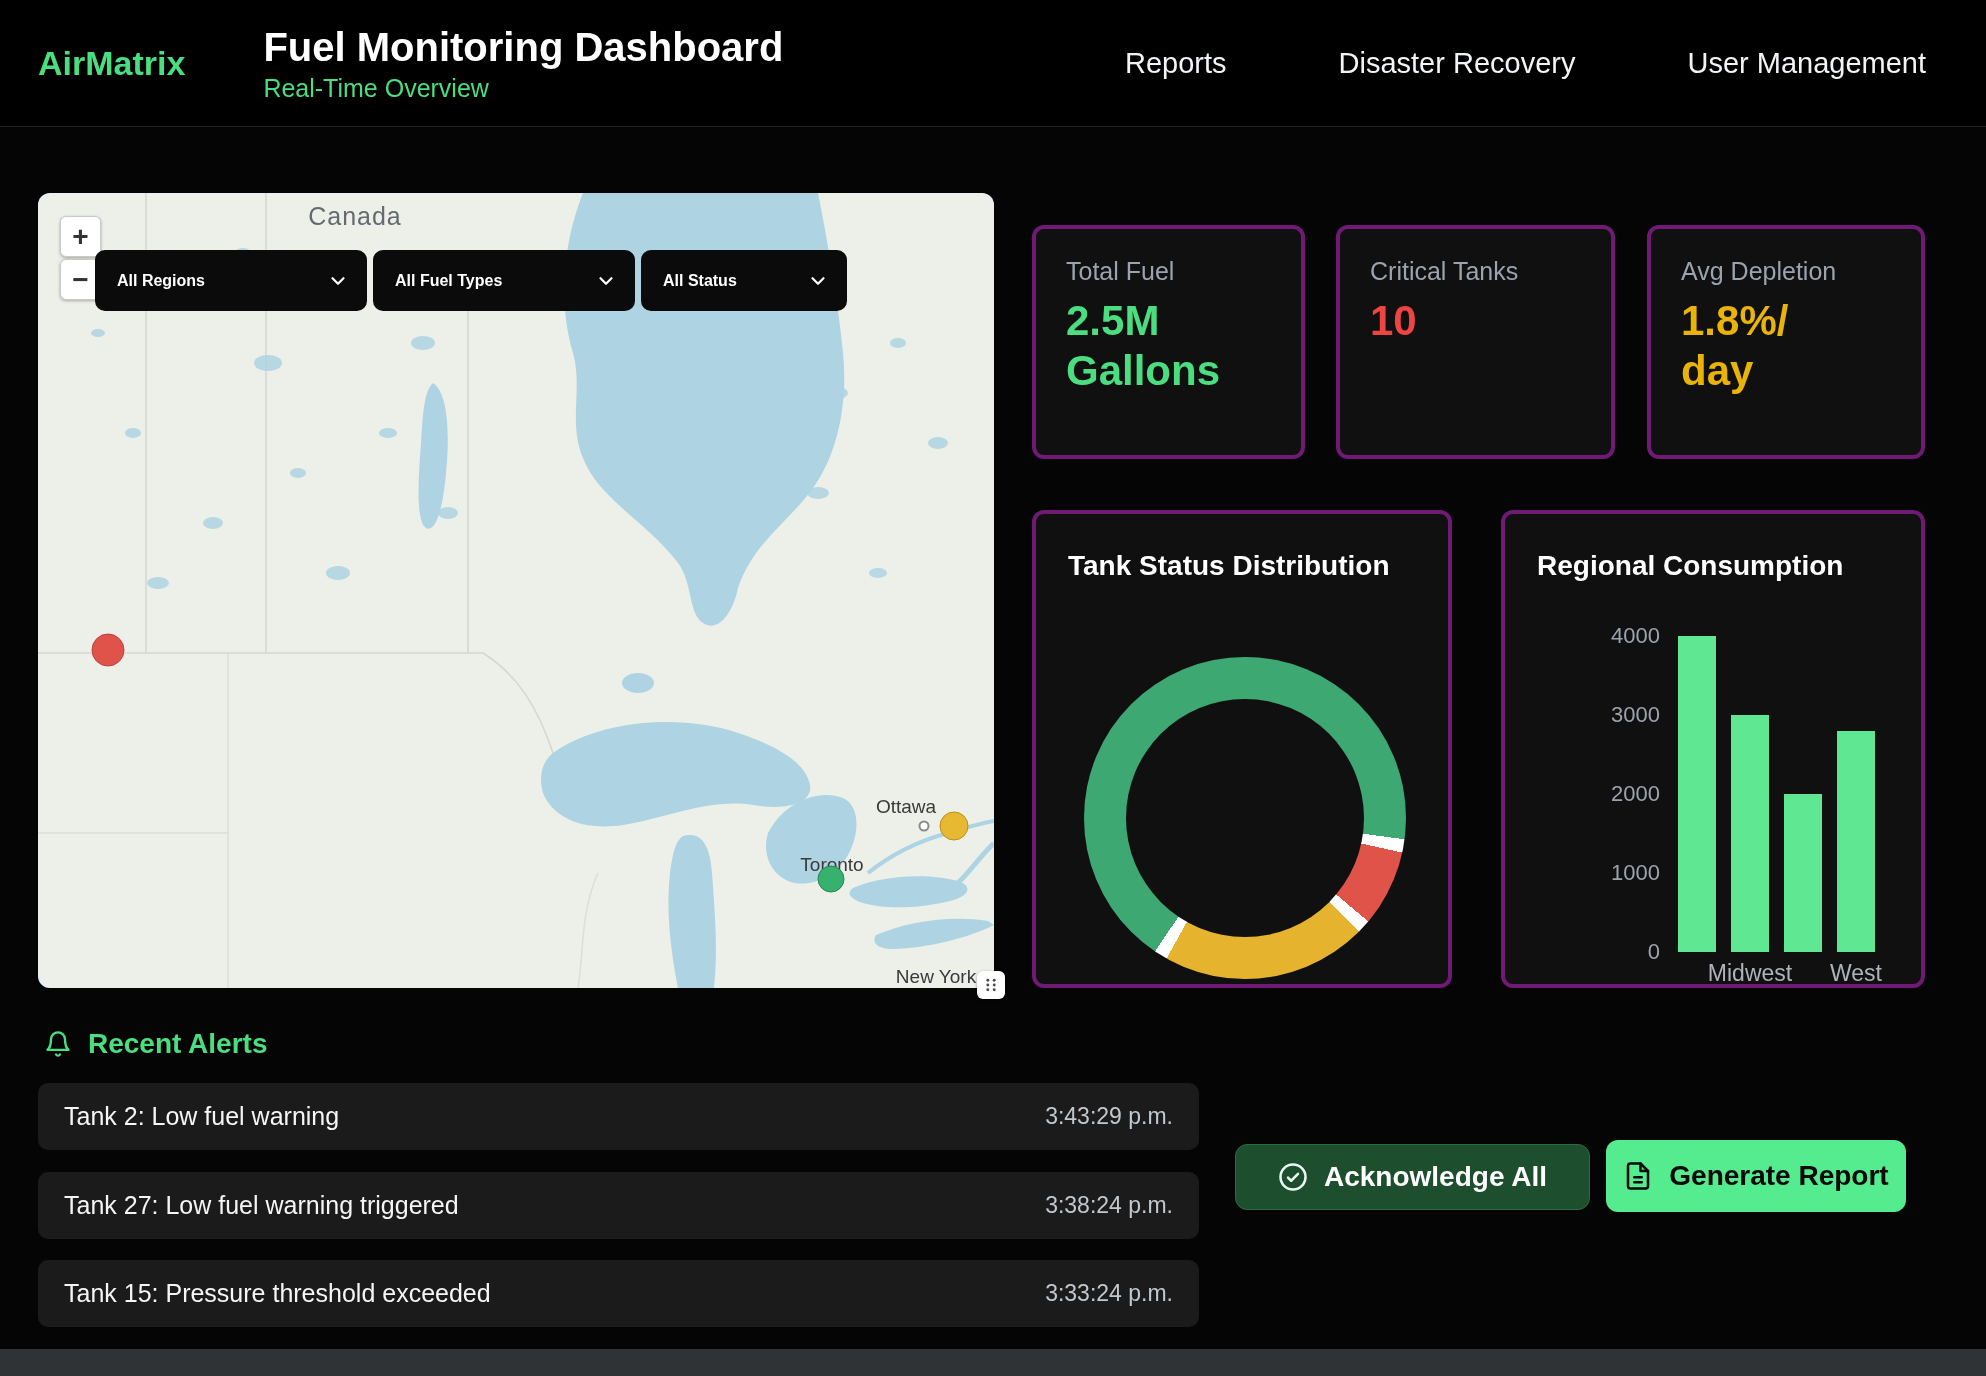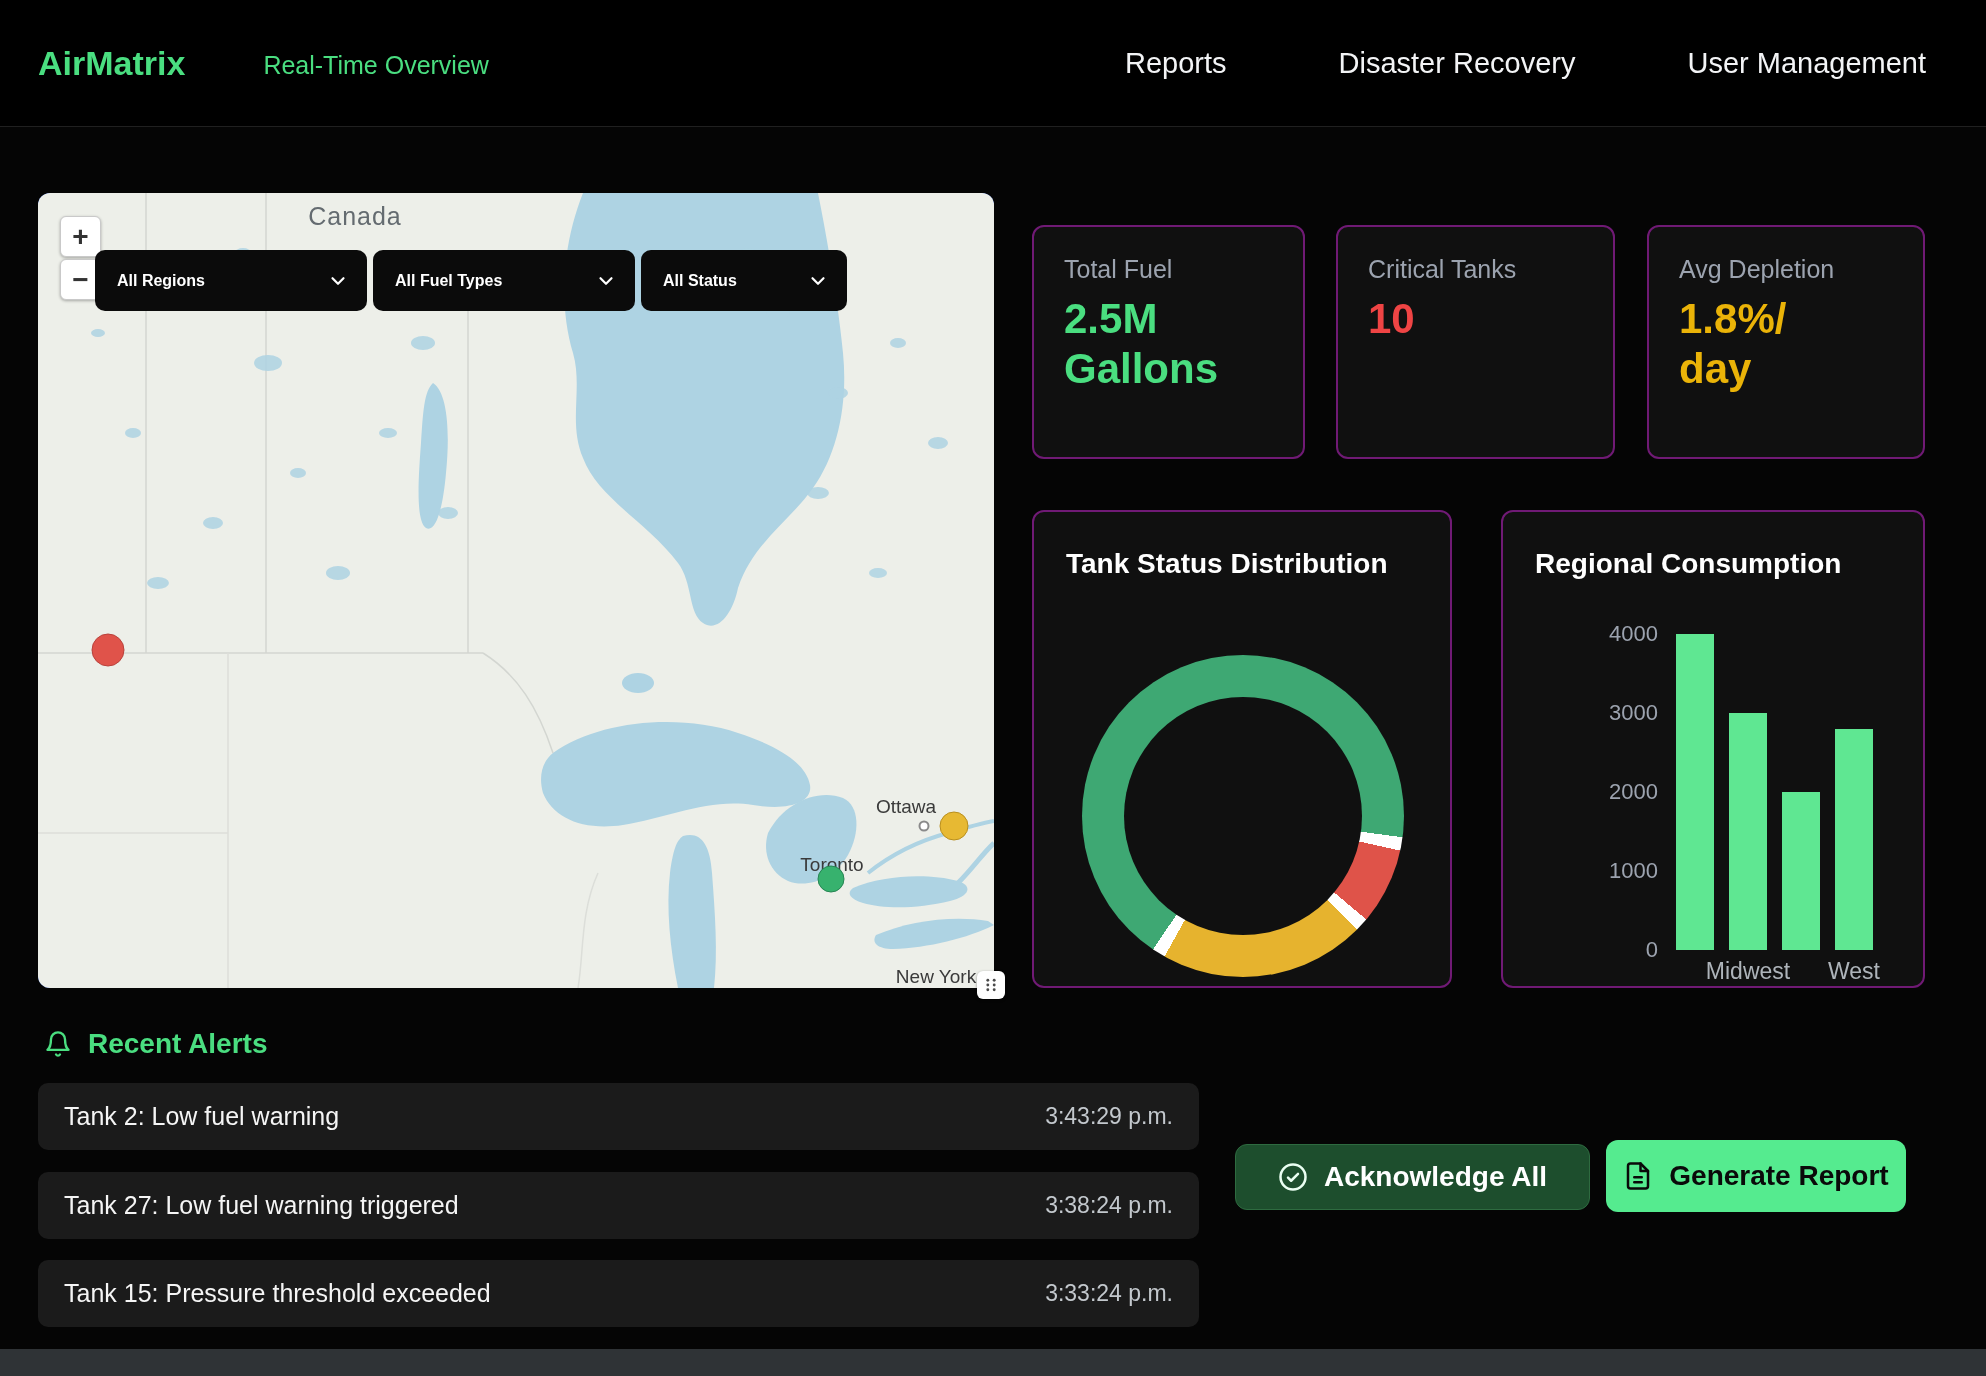--- a/index.html
+++ b/index.html
@@ -31,21 +31,21 @@
   .filter { height:61px; background:#0b0b0b; border-radius:10px; color:#fff; font-size:16px;
     font-weight:700; display:flex; align-items:center; justify-content:space-between;
     padding:0 18px 0 22px; cursor:pointer; }
   .filter svg { width:22px; height:22px; margin-left:18px; }
   .f1 { width:272px; } .f2 { width:262px; } .f3 { width:206px; }
   .resize-handle { position:absolute; right:-11px; bottom:-11px; width:28px; height:28px; background:#fff;
     border-radius:6px; display:flex; align-items:center; justify-content:center; cursor:grab;
     box-shadow:0 1px 3px rgba(0,0,0,.4); z-index:3; }
 
   
-  .card { position:absolute; background:#101010; border:2px solid #701a75; border-radius:12px; }
+  .card { position:absolute; background:#101010; border:4px solid #701a75; border-radius:12px; }
   .stat-card { top:225px; height:234px; padding:28px 30px; }
   .stat-1 { left:1032px; width:273px; }
   .stat-2 { left:1336px; width:279px; }
   .stat-3 { left:1647px; width:278px; }
   .stat-label { font-size:25px; color:#9ca3af; }
   .stat-value { font-size:42px; font-weight:700; line-height:1.2; margin-top:10px; max-width:175px; }
 
   
   .chart-card { top:510px; height:478px; }
   .chart-1 { left:1032px; width:420px; }
@@ -88,20 +88,21 @@
   text { font-family:"Liberation Sans", sans-serif; }
 </style>
 </head>
 <body>
 
 <div class="app">
 
   <header>
     <div class="logo">AirMatrix</div>
     <div class="title-block">
+      <h1>Fuel Monitoring Dashboard</h1>
       <div class="subtitle">Real-Time Overview</div>
     </div>
     <nav>
       <a>Reports</a>
       <a>Disaster Recovery</a>
       <a>User Management</a>
     </nav>
   </header>
 
   <section class="map-panel">

